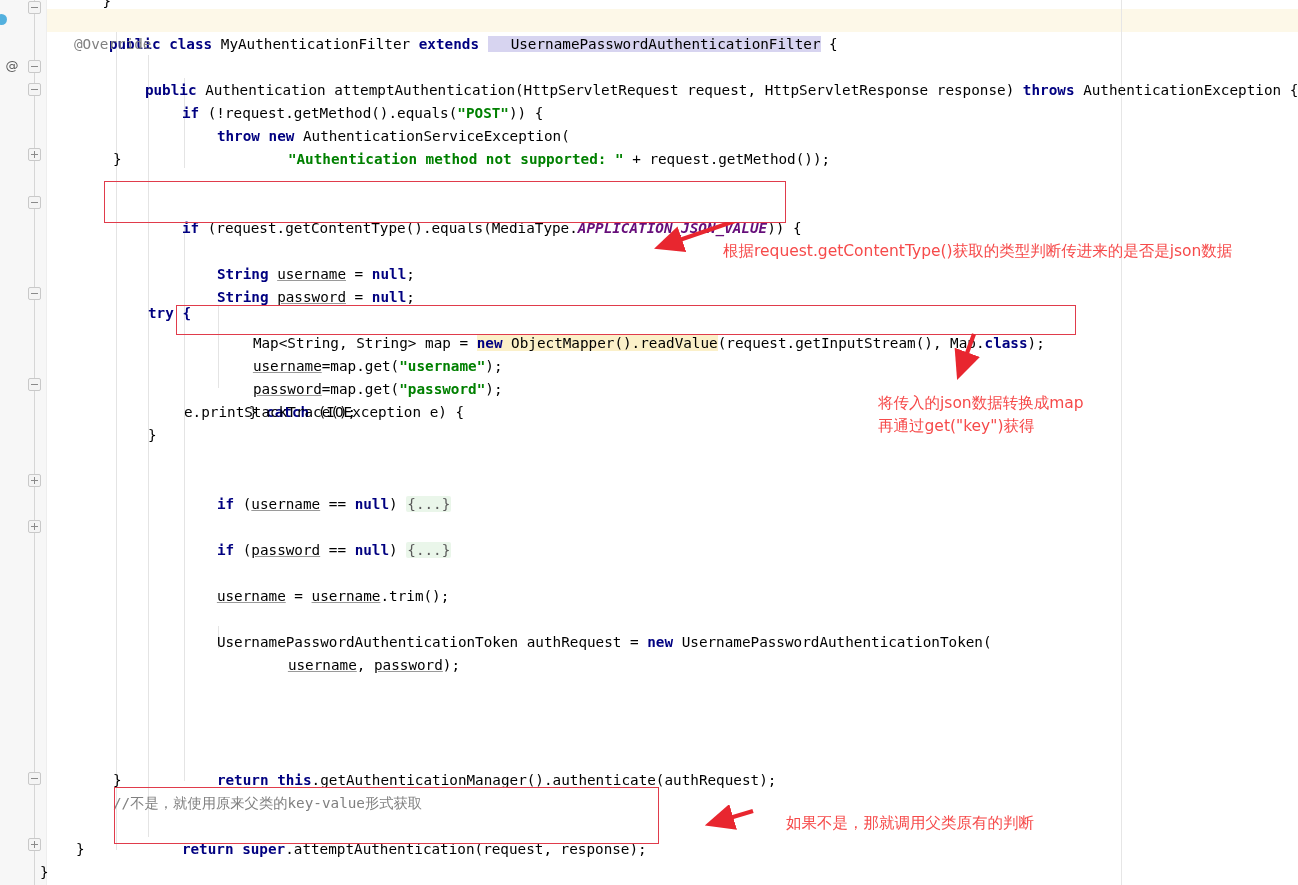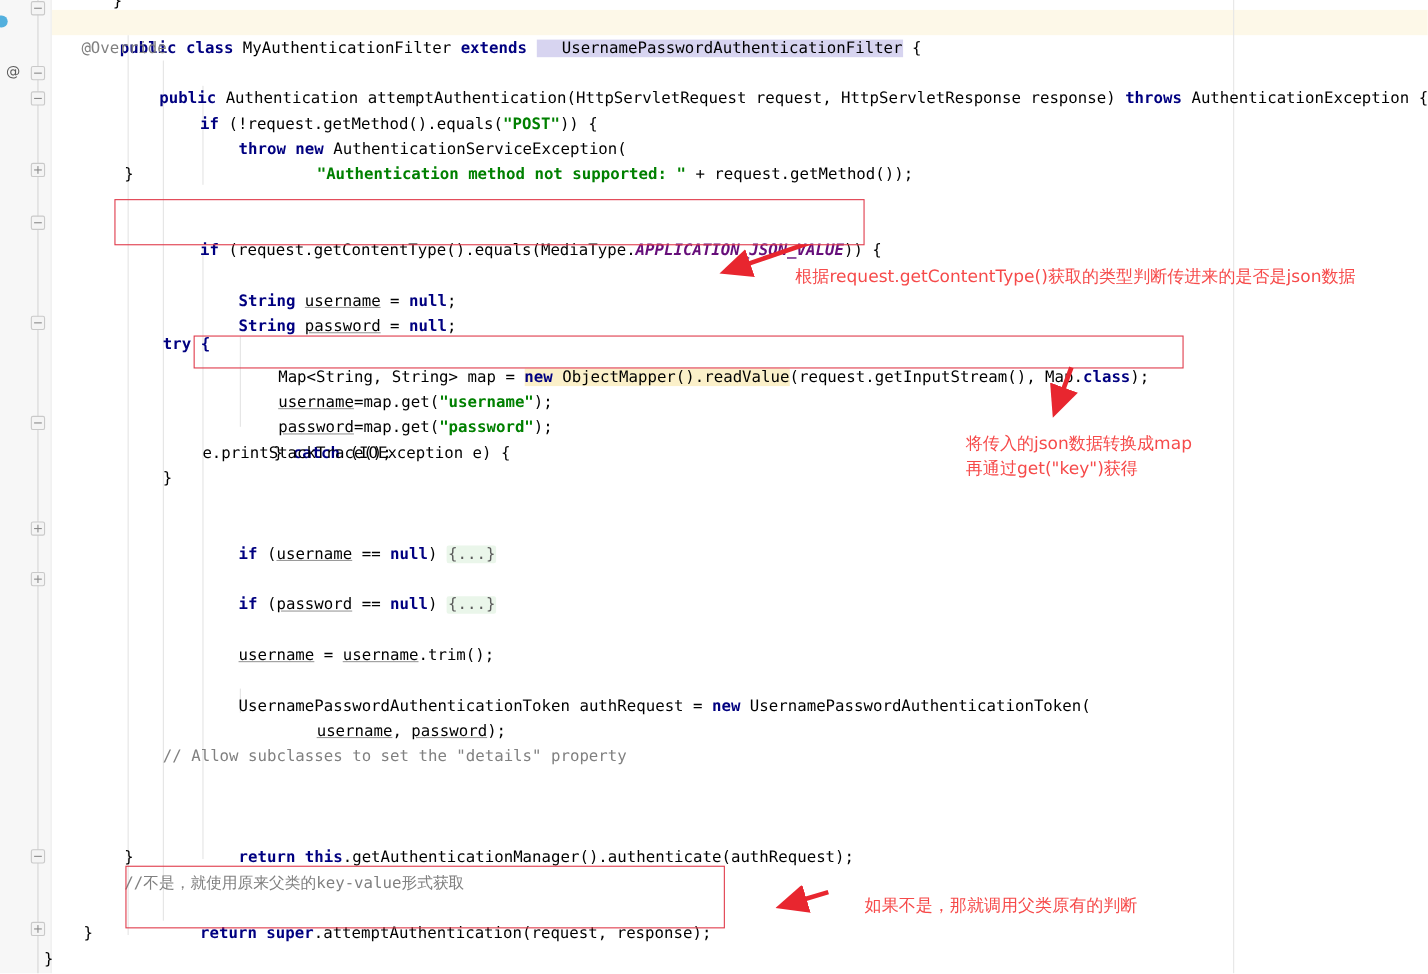--- a/index.html
+++ b/index.html
@@ -225,21 +225,20 @@
         <span>UsernamePasswordAuthenticationToken authRequest = </span><span class="kw">new </span><span>UsernamePasswordAuthenticationToken(</span>
       </span>
     </div>
 
     <div class="ln" style="top:631px;">
       <span class="txt" style="left:219px;">
         <span class="und">username</span><span>, </span><span class="und">password</span><span>);</span>
       </span>
     </div>
 
-    <div class="ln" style="top:677px;"><span class="txt cmt" style="left:148px;">// Allow subclasses to set the "details" property</span></div>
 
     <div class="ln" style="top:746px;">
       <span class="txt" style="left:148px;">
         <span class="kw">return this</span><span>.getAuthenticationManager().authenticate(authRequest);</span>
       </span>
     </div>
 
     <div class="ln" style="top:769px;"><span class="txt" style="left:113px;">}</span></div>
     <div class="ln" style="top:792px;"><span class="txt cmt" style="left:113px;">//不是，就使用原来父类的key-value形式获取</span></div>
 

